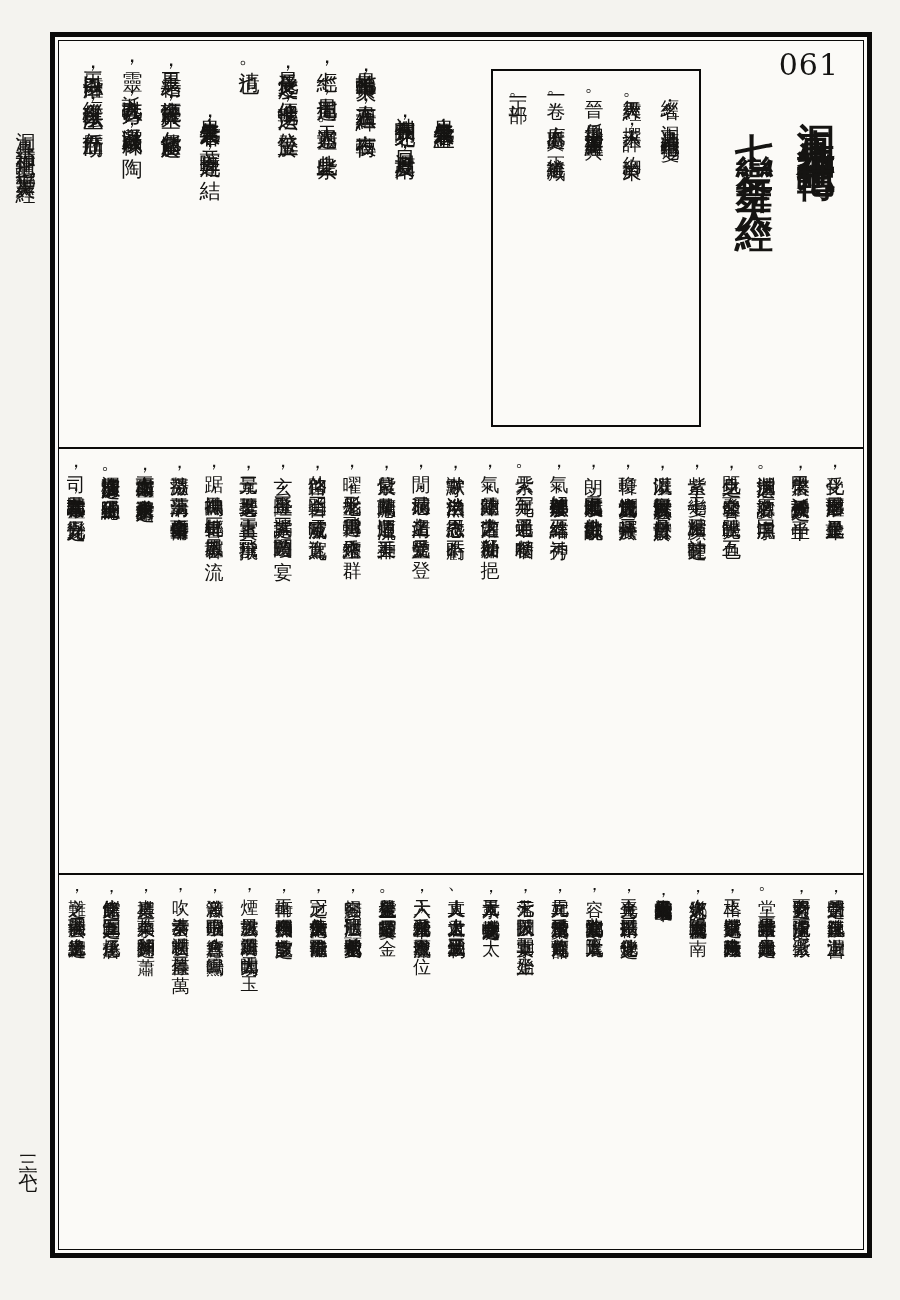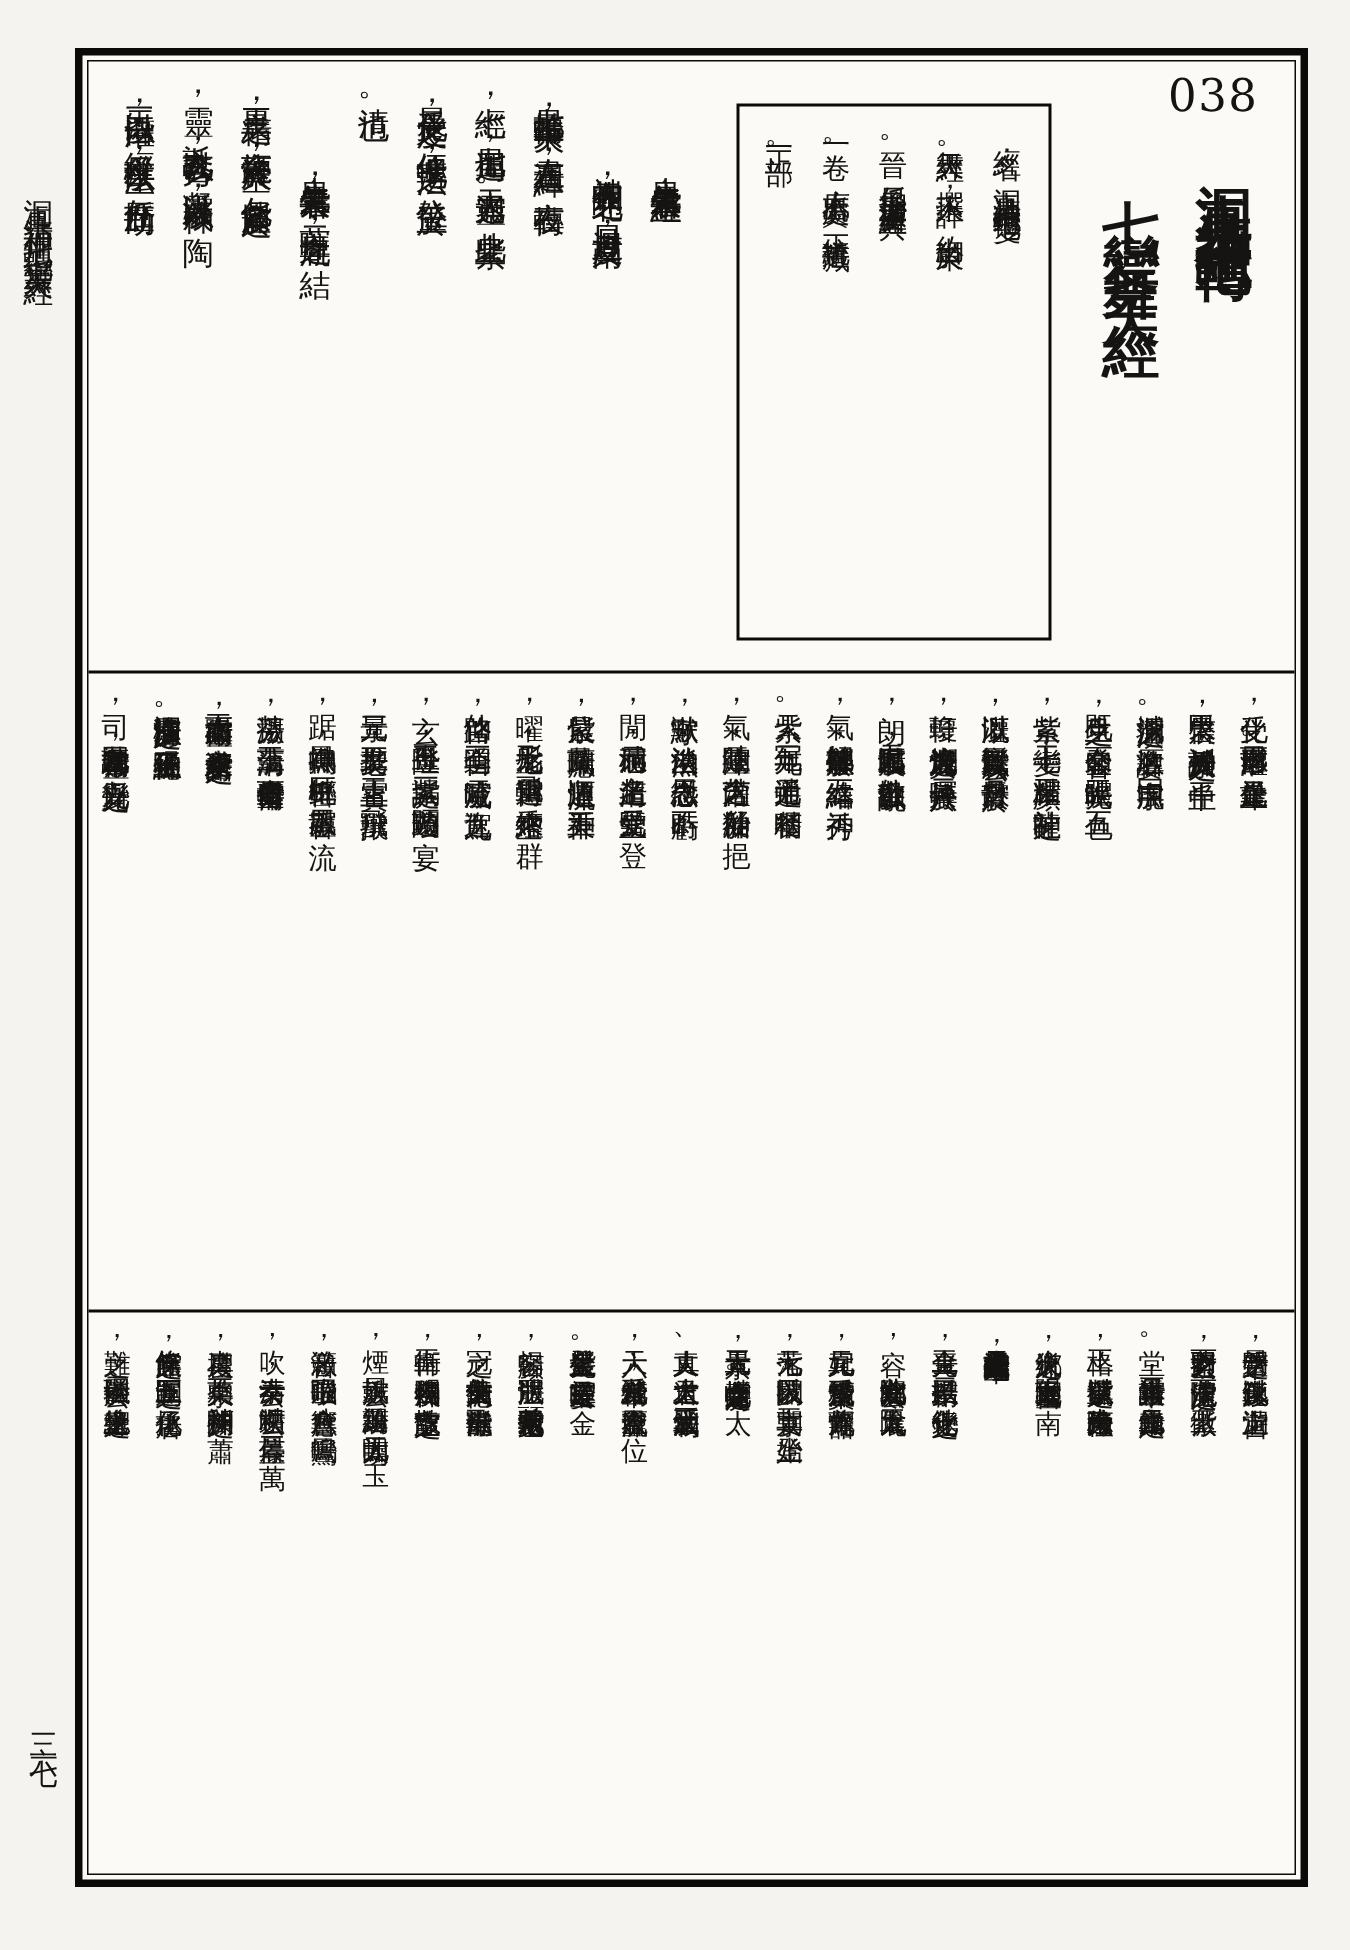--- a/index.html
+++ b/index.html
@@ -84,21 +84,21 @@
 <div class="page">
 
   <div class="margin-title">洞真上清神州七轉七變舞天經</div>
 
   <div class="folio">三六七</div>
 
   <div class="frame">
     <div class="frame-inner">
 
       <div class="band band-top">
-        <div class="pageno">038</div>
+        <div class="pageno">061</div>
         <div class="title-col title-col1">洞真上清神州七轉</div>
         <div class="title-col title-col2">七變舞天經</div>
 
         <div class="colophon">
           <div class="col">經名：洞真上清神州七轉七變</div>
             <div class="col">舞天經。撰人不詳，約出於東</div>
             <div class="col">晉。係早期上清派重要經典。</div>
             <div class="col">一卷。底本出處：《正統道藏》</div>
             <div class="col">正一部。</div>
         </div>

